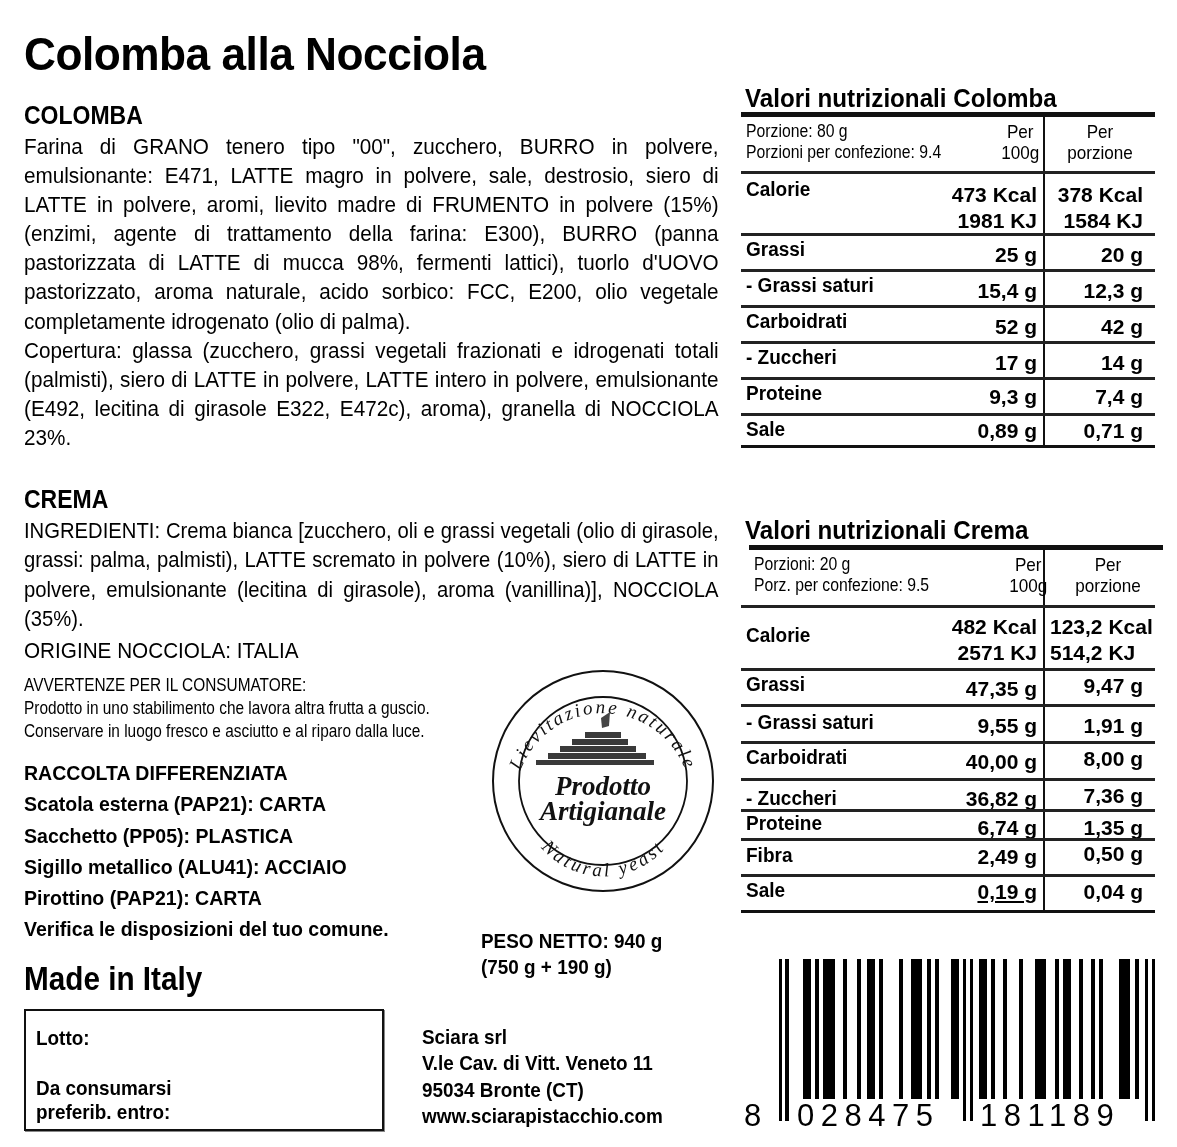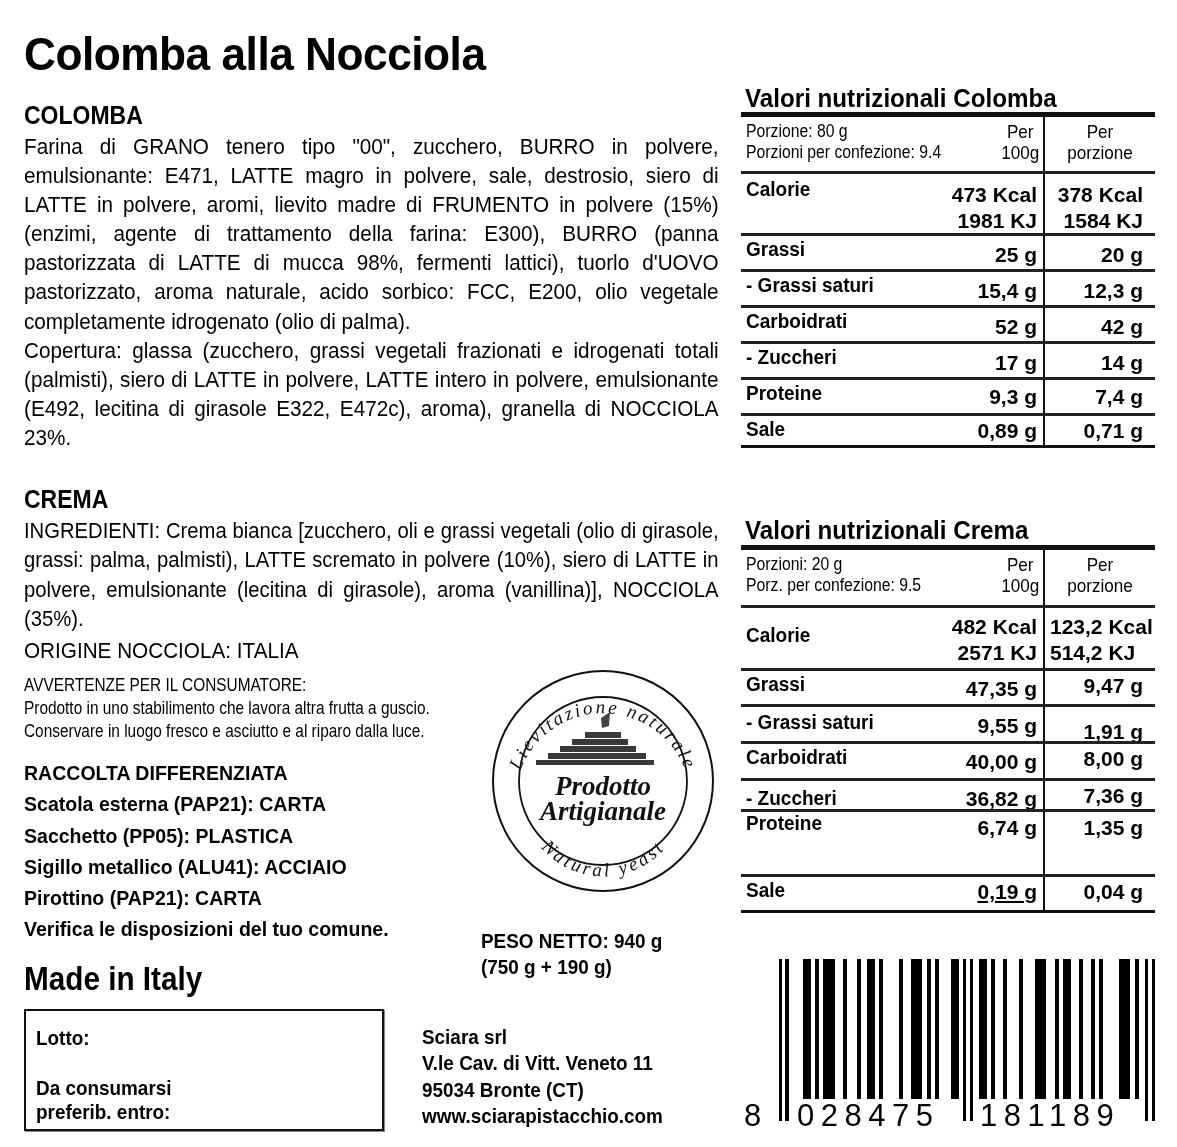--- a/index.html
+++ b/index.html
@@ -155,21 +155,21 @@
   <div class="nt-row last" style="top:301px;height:29px;">
     <div class="lbl" style="top:2px;">Sale</div>
     <div class="v1" style="top:2px;">0,89 g</div>
     <div class="v2" style="top:2px;">0,71 g</div>
   </div>
 </div>
 
 <div class="abs nt-title" style="left:745px;top:515px;">Valori nutrizionali Crema</div>
 <div class="nt-table" style="top:545px;height:366px;">
   <div class="nt-vline" style="top:0;height:366px;"></div>
-  <div class="nt-row first" style="top:0;height:55px;">
+  <div class="nt-row first" style="top:0;height:55px;margin-left:8px;">
     <div class="hdr-l">
       <div>Porzioni: 20 g</div>
       <div>Porz. per confezione: 9.5</div>
     </div>
     <div class="hdr-c">
       <div>Per</div>
         <div>100g</div>
     </div>
     <div class="hdr-r">
       <div>Per</div>
@@ -188,36 +188,41 @@
       </div>
   </div>
   <div class="nt-row" style="top:123px;height:33px;">
     <div class="lbl" style="top:2px;">Grassi</div>
     <div class="v1" style="top:5px;">47,35 g</div>
     <div class="v2" style="top:2px;">9,47 g</div>
   </div>
   <div class="nt-row" style="top:159px;height:33px;">
     <div class="lbl" style="top:4px;">- Grassi saturi</div>
     <div class="v1" style="top:6px;">9,55 g</div>
-    <div class="v2" style="top:12px;margin-left:15px;">1,91 g</div>
+    <div class="v2" style="top:6px;margin-left:15px;">1,91 g</div>
   </div>
   <div class="nt-row" style="top:196px;height:33px;">
     <div class="lbl" style="top:2px;">Carboidrati</div>
     <div class="v1" style="top:5px;">40,00 g</div>
     <div class="v2" style="top:2px;">8,00 g</div>
   </div>
   <div class="nt-row" style="top:233px;height:30px;">
     <div class="lbl" style="top:6px;">- Zuccheri</div>
     <div class="v1" style="top:5px;margin-left:32px;">36,82 g</div>
     <div class="v2" style="top:2px;">7,36 g</div>
   </div>
   <div class="nt-row" style="top:264px;height:29px;">
     <div class="lbl" style="top:0px;">Proteine</div>
     <div class="v1" style="top:3px;">6,74 g</div>
     <div class="v2" style="top:3px;">1,35 g</div>
+  </div>
+  <div class="nt-row" style="top:293px;height:34px;">
+    <div class="lbl" style="top:3px;">Fibra</div>
+    <div class="v1" style="top:3px;">2,49 g</div>
+    <div class="v2" style="top:0px;">0,50 g</div>
   </div>
   <div class="nt-row last" style="top:329px;height:33px;">
     <div class="lbl" style="top:2px;">Sale</div>
     <div class="v1" style="top:2px;text-decoration:underline;">0,19 g</div>
     <div class="v2" style="top:2px;">0,04 g</div>
   </div>
 </div>
 
 <div class="abs peso">
   <div>PESO NETTO: 940 g</div>

